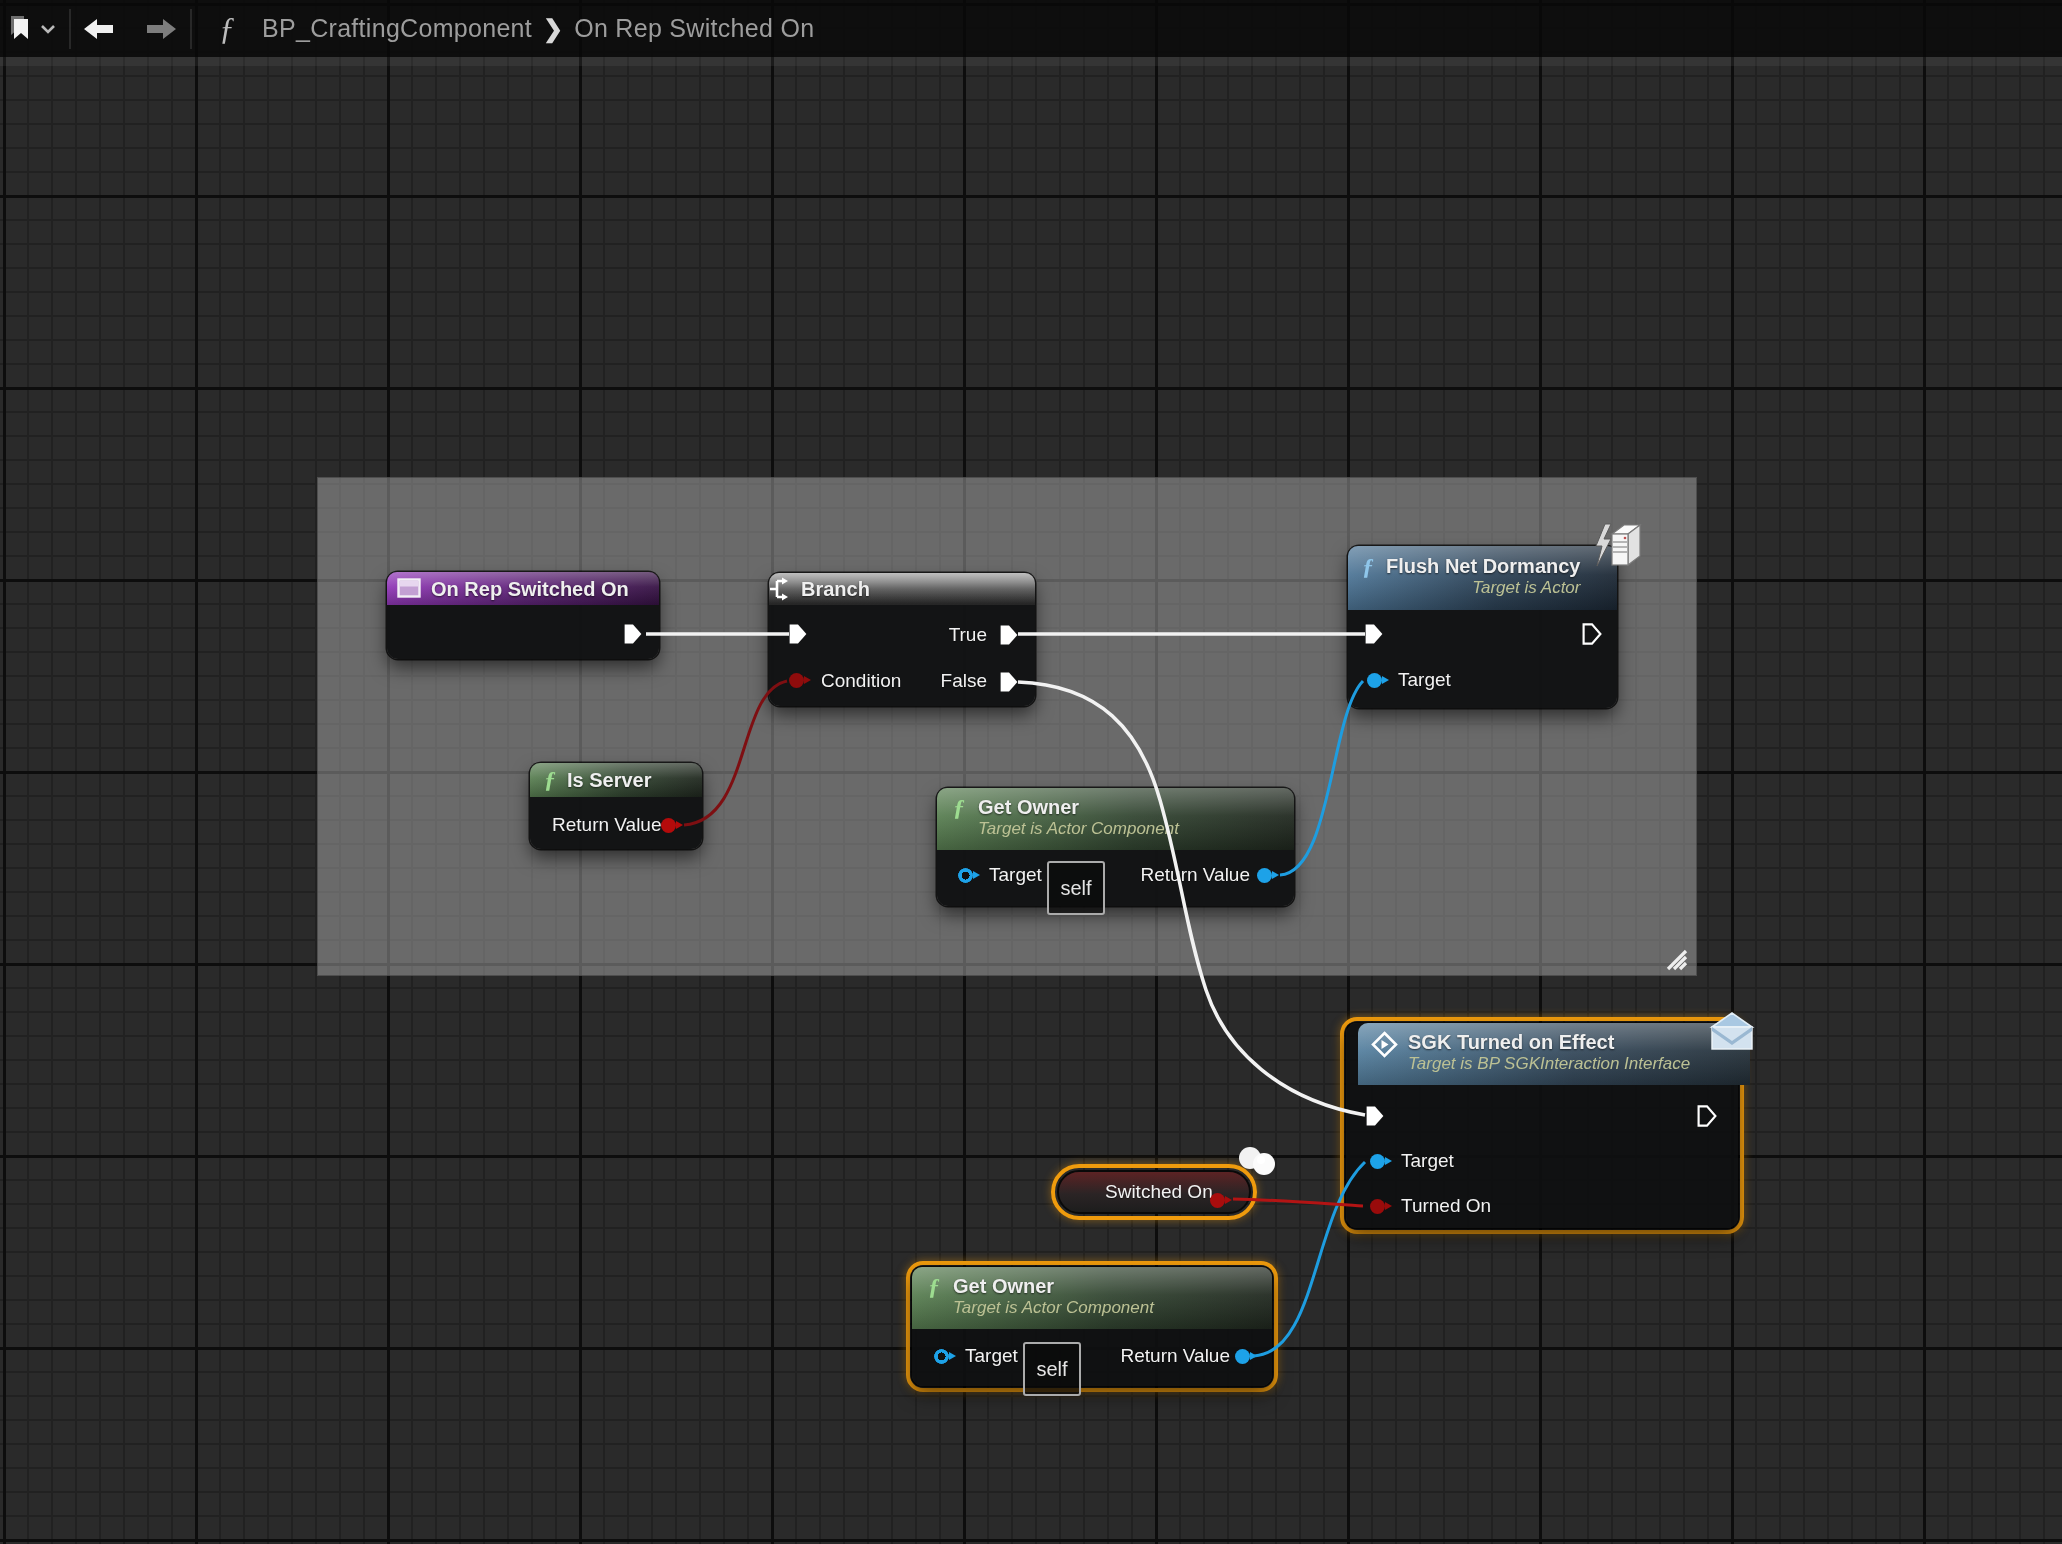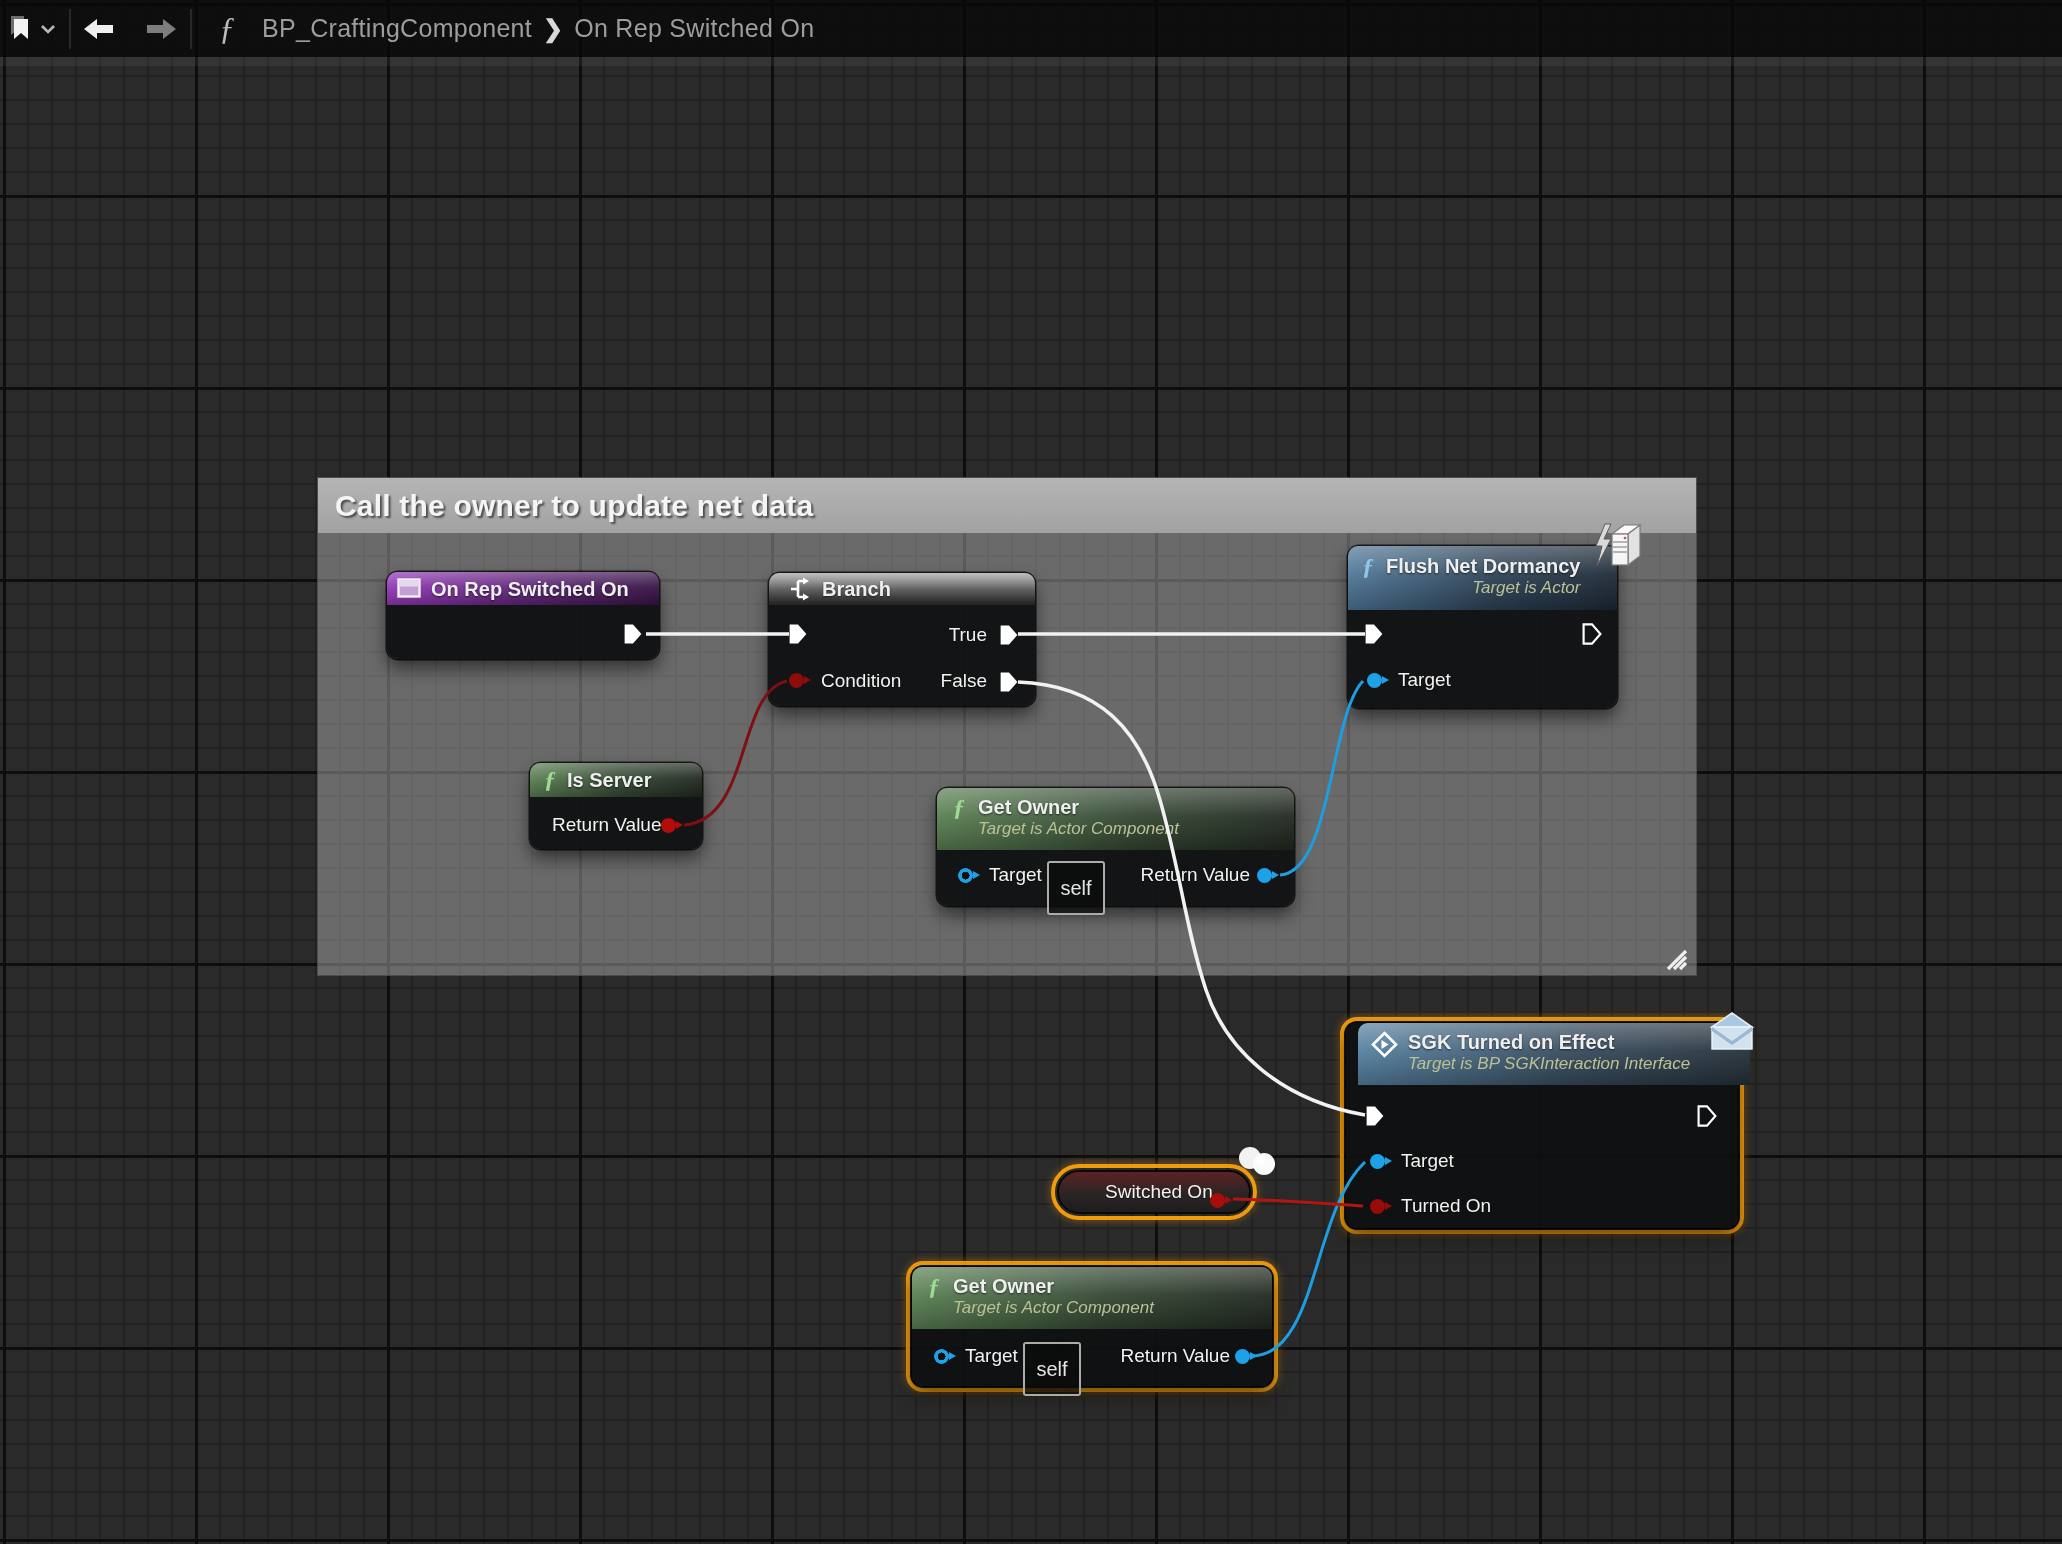--- a/index.html
+++ b/index.html
@@ -72,23 +72,20 @@
     <path d="M646,634 L789,634" stroke="#f2f2f2" stroke-width="3.5" fill="none"></path>
     <path d="M1018,634 L1365,634" stroke="#f2f2f2" stroke-width="3.5" fill="none"></path>
     <path d="M1018,682 C1100,685 1140,730 1160,800 C1180,870 1186,930 1206,990 C1226,1050 1280,1100 1365,1115" stroke="#f2f2f2" stroke-width="3.5" fill="none"></path>
     <path d="M684,825 C752,820 736,692 787,681" stroke="#7e0f12" stroke-width="3" fill="none"></path>
     <path d="M1280,875 C1332,872 1330,715 1363,681" stroke="#1e9de0" stroke-width="3" fill="none"></path>
     <path d="M1254,1356 C1318,1352 1312,1212 1365,1162" stroke="#1e9de0" stroke-width="3" fill="none"></path>
     <path d="M1233,1199 C1282,1200 1330,1204 1363,1206" stroke="#b31414" stroke-width="3" fill="none"></path>
   </svg>
 
   <div id="comment">
-    <div id="comment-header">
-      <span id="comment-title">Call the owner to update net data</span>
-    </div>
     <svg class="abs" style="right:6px;bottom:4px;" width="28" height="24">
       <g stroke="#eeeeee" stroke-width="3.2">
         <line x1="6" y1="22" x2="24" y2="4"></line>
           <line x1="12" y1="22" x2="24" y2="10"></line>
           <line x1="18" y1="22" x2="24" y2="16"></line>
       </g>
     </svg>
   </div>
 
   <div class="node" style="left:387px;top:572px;width:272px;height:87px;">
@@ -99,21 +96,21 @@
         <rect x="3" y="3" width="18" height="5.5" fill="#e7d7ef"></rect>
       </svg>
       <span class="ttl">On Rep Switched On</span>
     </div>
     <svg class="epin" style="left:235px;top:50px;" viewBox="0 0 18 20">
       <path d="M2 2 h7 l7 8 -7 8 H2 z" fill="#ffffff"></path>
     </svg>
   </div>
 
   <div class="node" style="left:769px;top:573px;width:266px;height:133px;">
-    <div class="hdr hdr-gray" style="height:32px;padding:4px 10px 0 21px;">
+    <div class="hdr hdr-gray" style="height:32px;padding:4px 10px 0 0;">
       <div class="hdr-shine"></div>
       <svg width="24" height="24" style="position:relative;margin-right:8px;">
         <g stroke="#ffffff" stroke-width="2.6" fill="none">
           <line x1="1" y1="12" x2="8" y2="12"></line>
             <line x1="8" y1="4" x2="8" y2="20"></line>
           <line x1="8" y1="4" x2="13" y2="4"></line>
             <line x1="8" y1="20" x2="13" y2="20"></line>
         </g>
         <polygon points="13,0.5 19,4 13,7.5" fill="#ffffff"></polygon>
         <polygon points="13,16.5 19,20 13,23.5" fill="#ffffff"></polygon>

